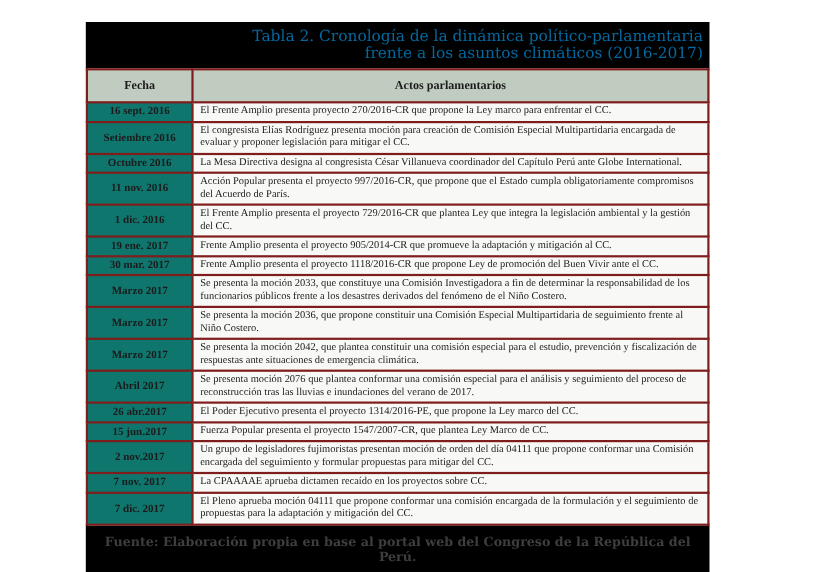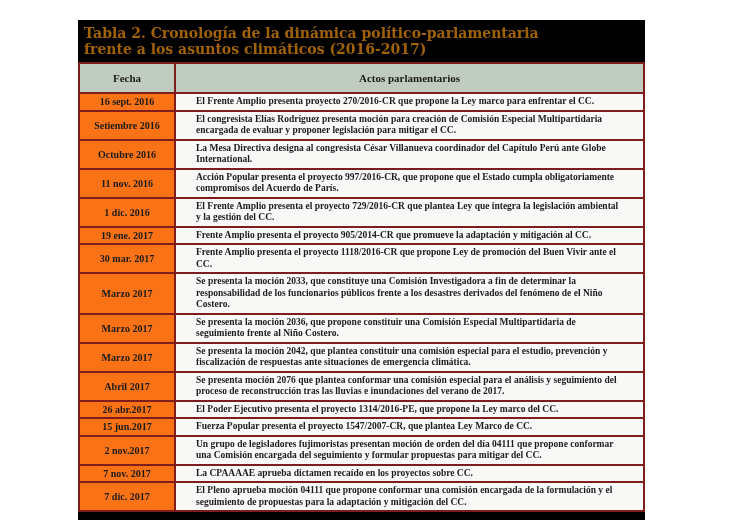--- a/index.html
+++ b/index.html
@@ -11,23 +11,23 @@
     font-family: "Liberation Serif", serif;
   }
   .frame {
     position: absolute;
     left: 78px;
     top: 20px;
     width: 567px;
   }
   .titlebar {
     background: #000000;
-    color: #a16207;
-    text-align: left;
-    font-weight: bold;
+    color: #0369a1;
+    text-align: right;
+    font-weight: normal;
     font-family: "DejaVu Serif", serif;
     font-size: 14px;
     line-height: 16px;
     padding: 5px 6px;
   }
   table {
     width: 100%;
     border-collapse: collapse;
     table-layout: fixed;
   }
@@ -37,35 +37,35 @@
   th {
     background: #c0ccc0;
     color: #1b1b1b;
     font-size: 11px;
     font-weight: bold;
     padding: 8px 4px;
     text-align: center;
   }
   col.datecol { width: 96px; }
   td.date {
-    background: #f97316;
+    background: #0f766e;
     color: #1b1b1b;
     text-align: center;
     vertical-align: middle;
     font-size: 10px;
     font-weight: bold;
     padding: 2px 3px;
   }
   td.act {
     background: #f8f9f7;
     color: #1b1b1b;
     font-size: 9.5px;
-    font-weight: bold;
+    font-weight: normal;
     line-height: 11.5px;
-    padding: 2px 20px;
+    padding: 2px 6px;
     vertical-align: middle;
   }
   tbody tr:first-child td { border-top: 2px solid #6f756f; }
   .footerbar {
     background: #000000;
     color: #3e3e3e;
     text-align: center;
     font-weight: bold;
     font-family: "DejaVu Serif", serif;
     font-size: 11.5px;

